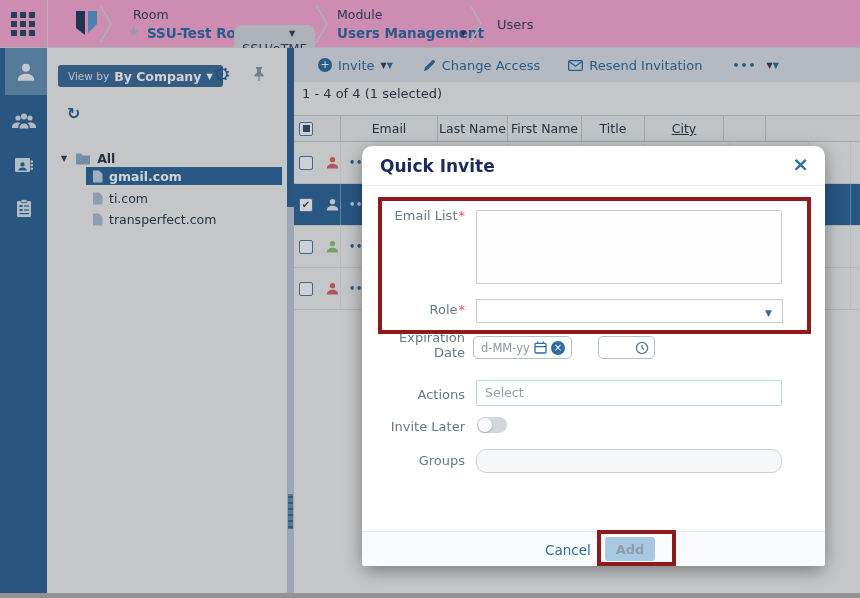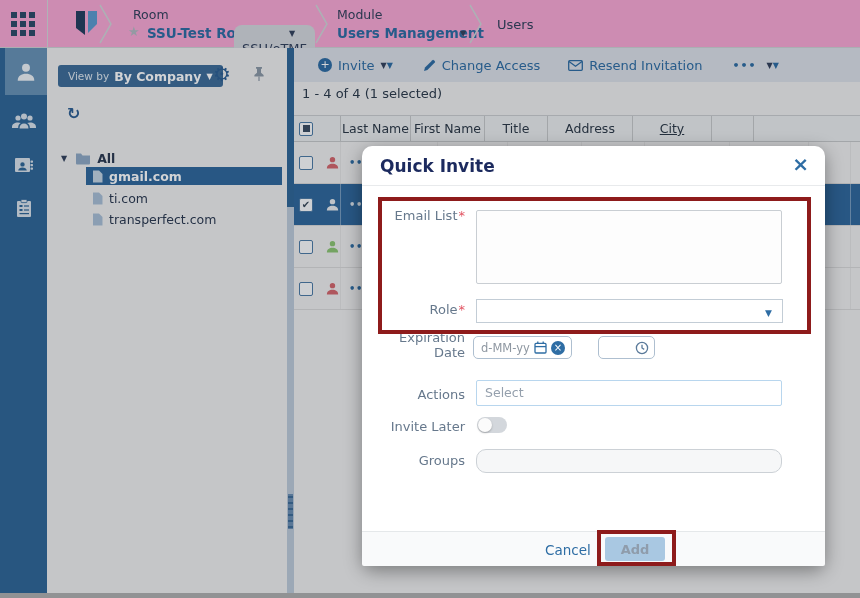--- a/index.html
+++ b/index.html
@@ -114,21 +114,21 @@
   .clear-ic { margin-left:4px; width:14px; height:14px; border-radius:50%; background:#2e6da4; color:#fff; font-size:10px; line-height:13px; text-align:center; cursor:pointer; }
   .clear-ic::before { content:"×"; }
   .f-time { position:absolute; left:236px; top:190px; width:57px; height:23px; border:1px solid #aebfd0; border-radius:5px; background:#fff; cursor:pointer; }
   .clock-ic { position:absolute; right:5px; top:4px; color:#5a7a9a; }
   .f-actions { position:absolute; left:114px; top:234px; width:306px; height:26px; border:1px solid #b8d6ee; background:#fff; border-radius:2px; font-size:12.5px; color:#95a0ad; line-height:24px; padding-left:8px; cursor:pointer; }
   .toggle { position:absolute; left:115px; top:271px; width:30px; height:16px; border-radius:8px; background:#d3d7dc; cursor:pointer; }
   .toggle i { position:absolute; left:1px; top:1px; width:14px; height:14px; border-radius:50%; background:#fbfbfb; box-shadow:0 1px 2px rgba(0,0,0,0.25); }
   .f-groups { position:absolute; left:114px; top:303px; width:306px; height:24px; border:1px solid #ccd1d6; background:#f6f7f8; border-radius:10px; cursor:text; }
   .m-foot { position:absolute; left:0; bottom:0; width:100%; height:35px; background:#f9fafb; border-top:1px solid #e5e8ea; border-radius:0 0 2px 2px; }
   .btn-cancel { position:absolute; left:183px; top:10px; font-size:13.5px; color:#2e6da4; cursor:pointer; background:none; border:none; font-family:inherit; }
-  .btn-add { position:absolute; left:243px; top:5px; width:60px; height:24px; background:#a9c8e2; border:none; border-radius:3px; font-size:13px; font-weight:bold; color:#8f9cab; font-family:inherit; cursor:pointer; }
+  .btn-add { position:absolute; left:243px; top:5px; width:50px; height:24px; background:#a9c8e2; border:none; border-radius:3px; font-size:13px; font-weight:bold; color:#8f9cab; font-family:inherit; cursor:pointer; }
 
   
   .ann { position:absolute; border:4px solid #8e1b1b; z-index:20; pointer-events:none; }
   .ann-fields { left:378px; top:197px; width:433px; height:137px; }
   .ann-add { left:597px; top:530px; width:79px; height:36px; }
 </style>
 </head>
 <body>
 
 <div class="screen">
@@ -296,24 +296,24 @@
     </div>
     <div class="summary">1 - 4 of 4 (1 selected)</div>
 
     <div class="grid-table">
       <div class="gt-head">
         <div class="cell c-sel">
             <span class="cb cb-ind">
               <i></i>
             </span>
           </div>
+        <div class="cell c-email">Email</div>
         <div class="cell c-ln">Last Name</div>
         <div class="cell c-fn">First Name</div>
         <div class="cell c-ti">Title</div>
-        <div class="cell c-ad">Address</div>
         <div class="cell c-ci">City</div>
         <div class="cell c-x1"></div>
         <div class="cell c-x2"></div>
       </div>
 
       <div class="gt-row">
         <div class="cell c-sel">
             <span class="cb"></span>
           <svg class="person p-red" width="15" height="15" viewBox="0 0 20 20" fill="currentColor">
               <circle cx="10" cy="6.2" r="3.6"></circle>

